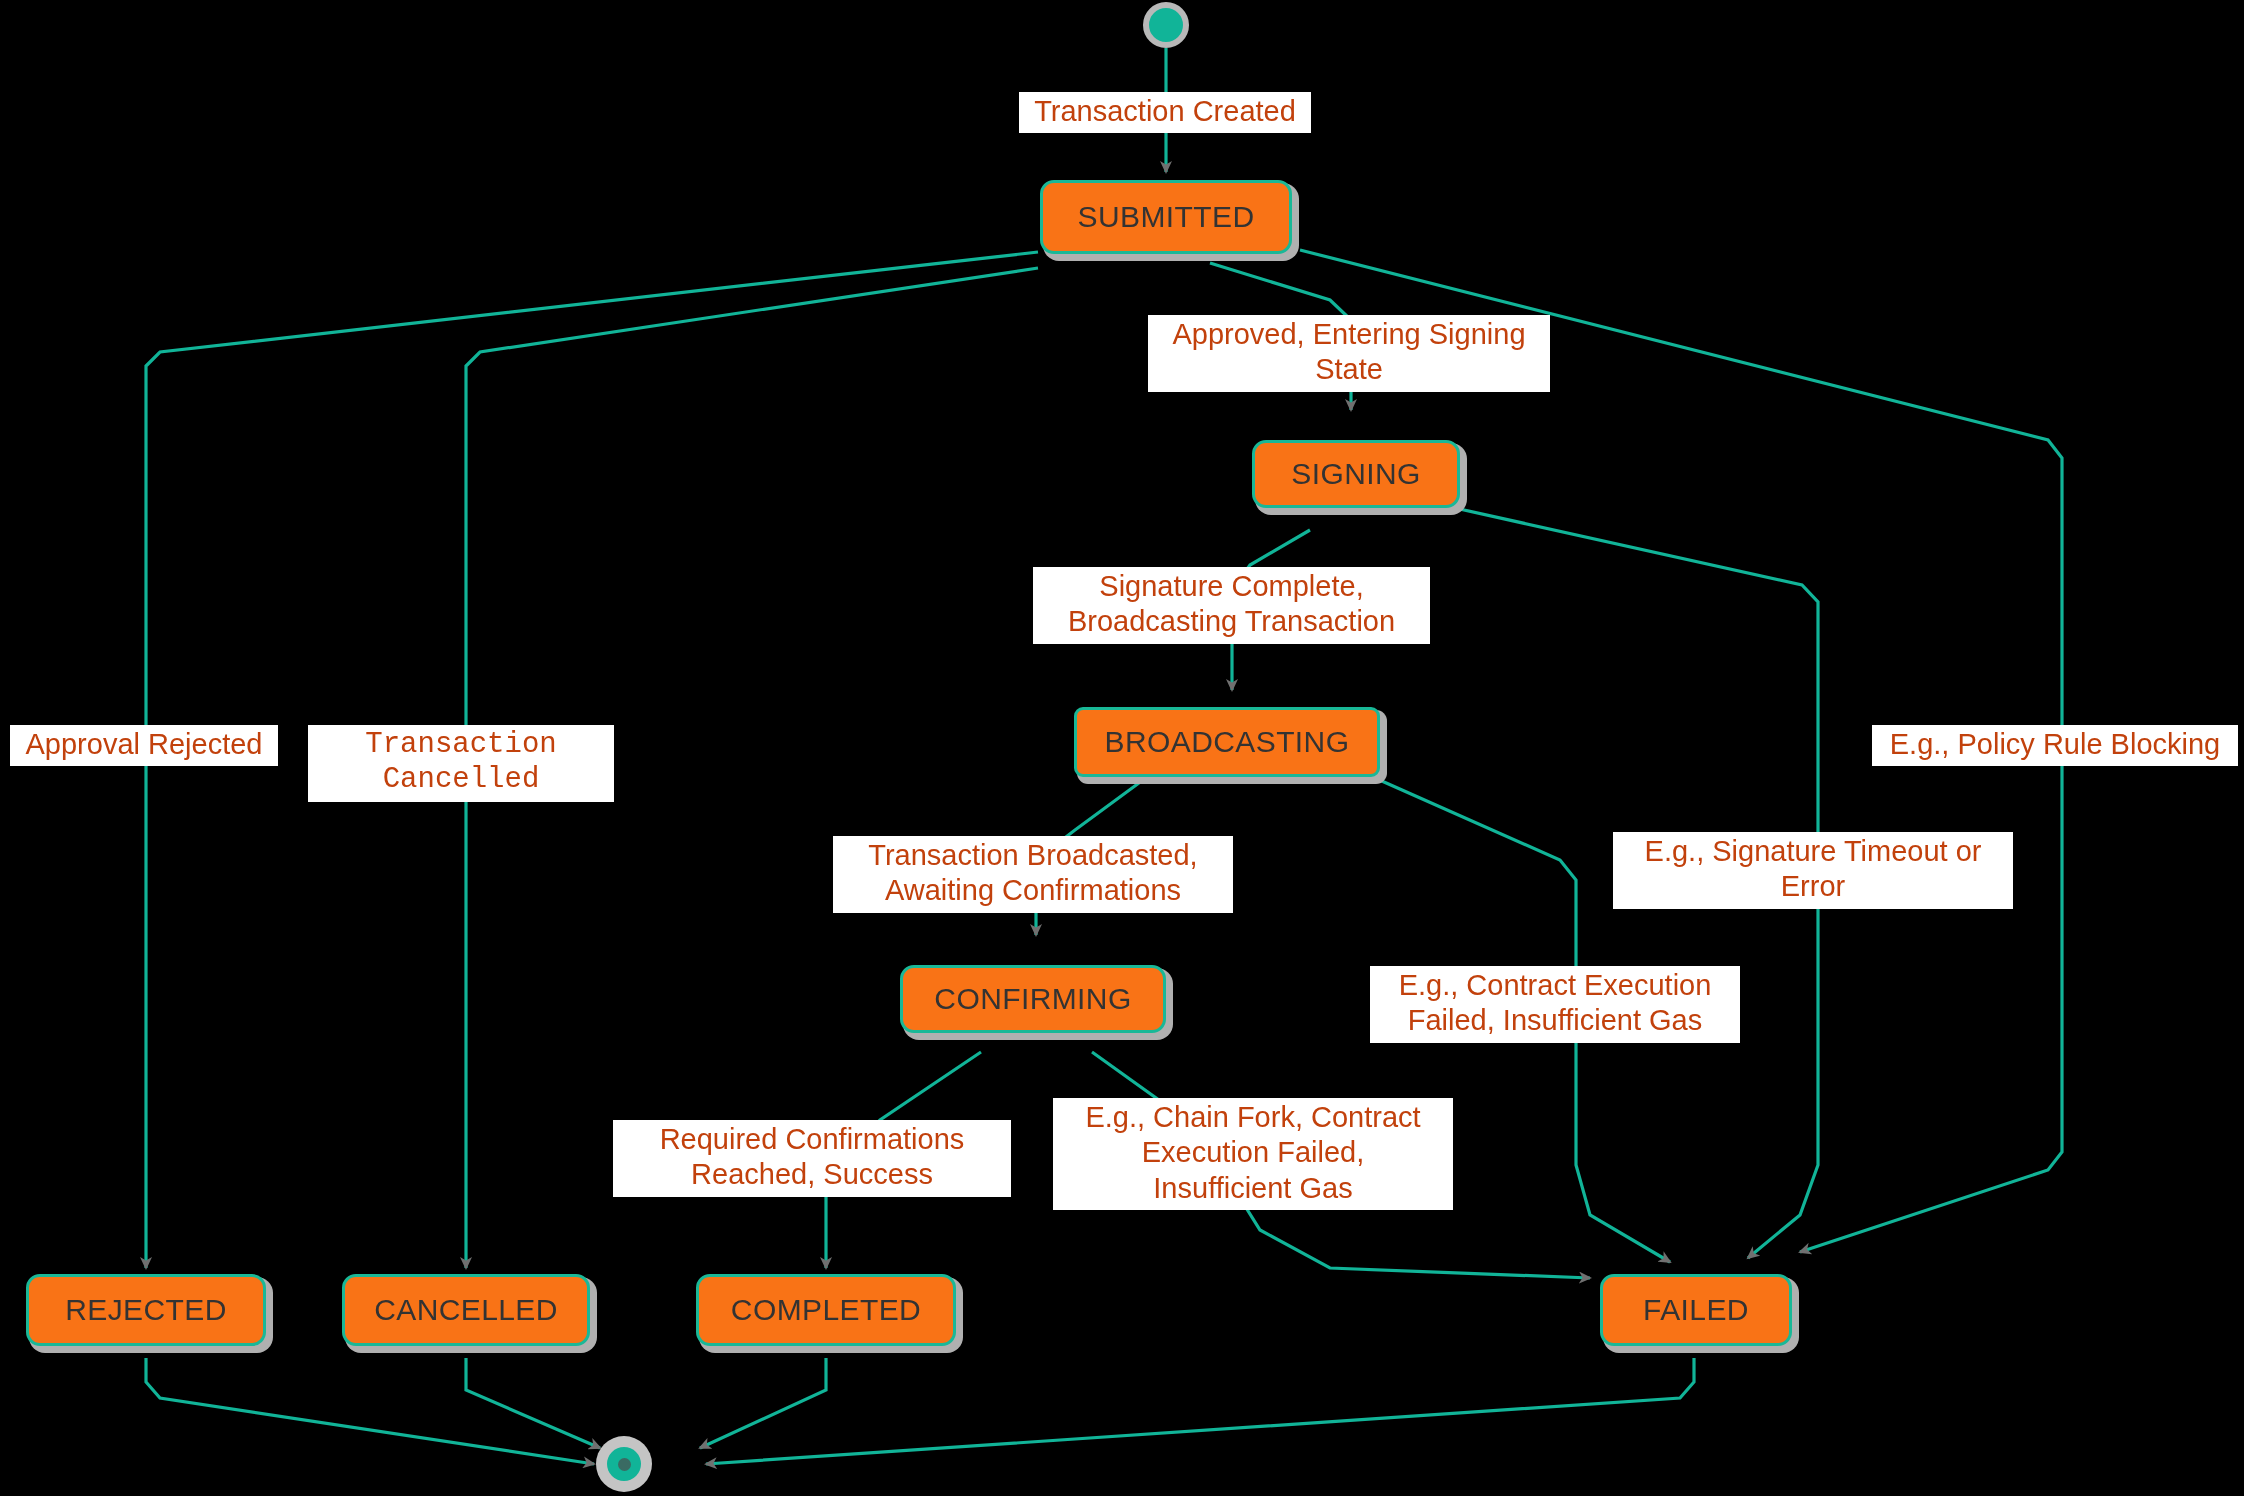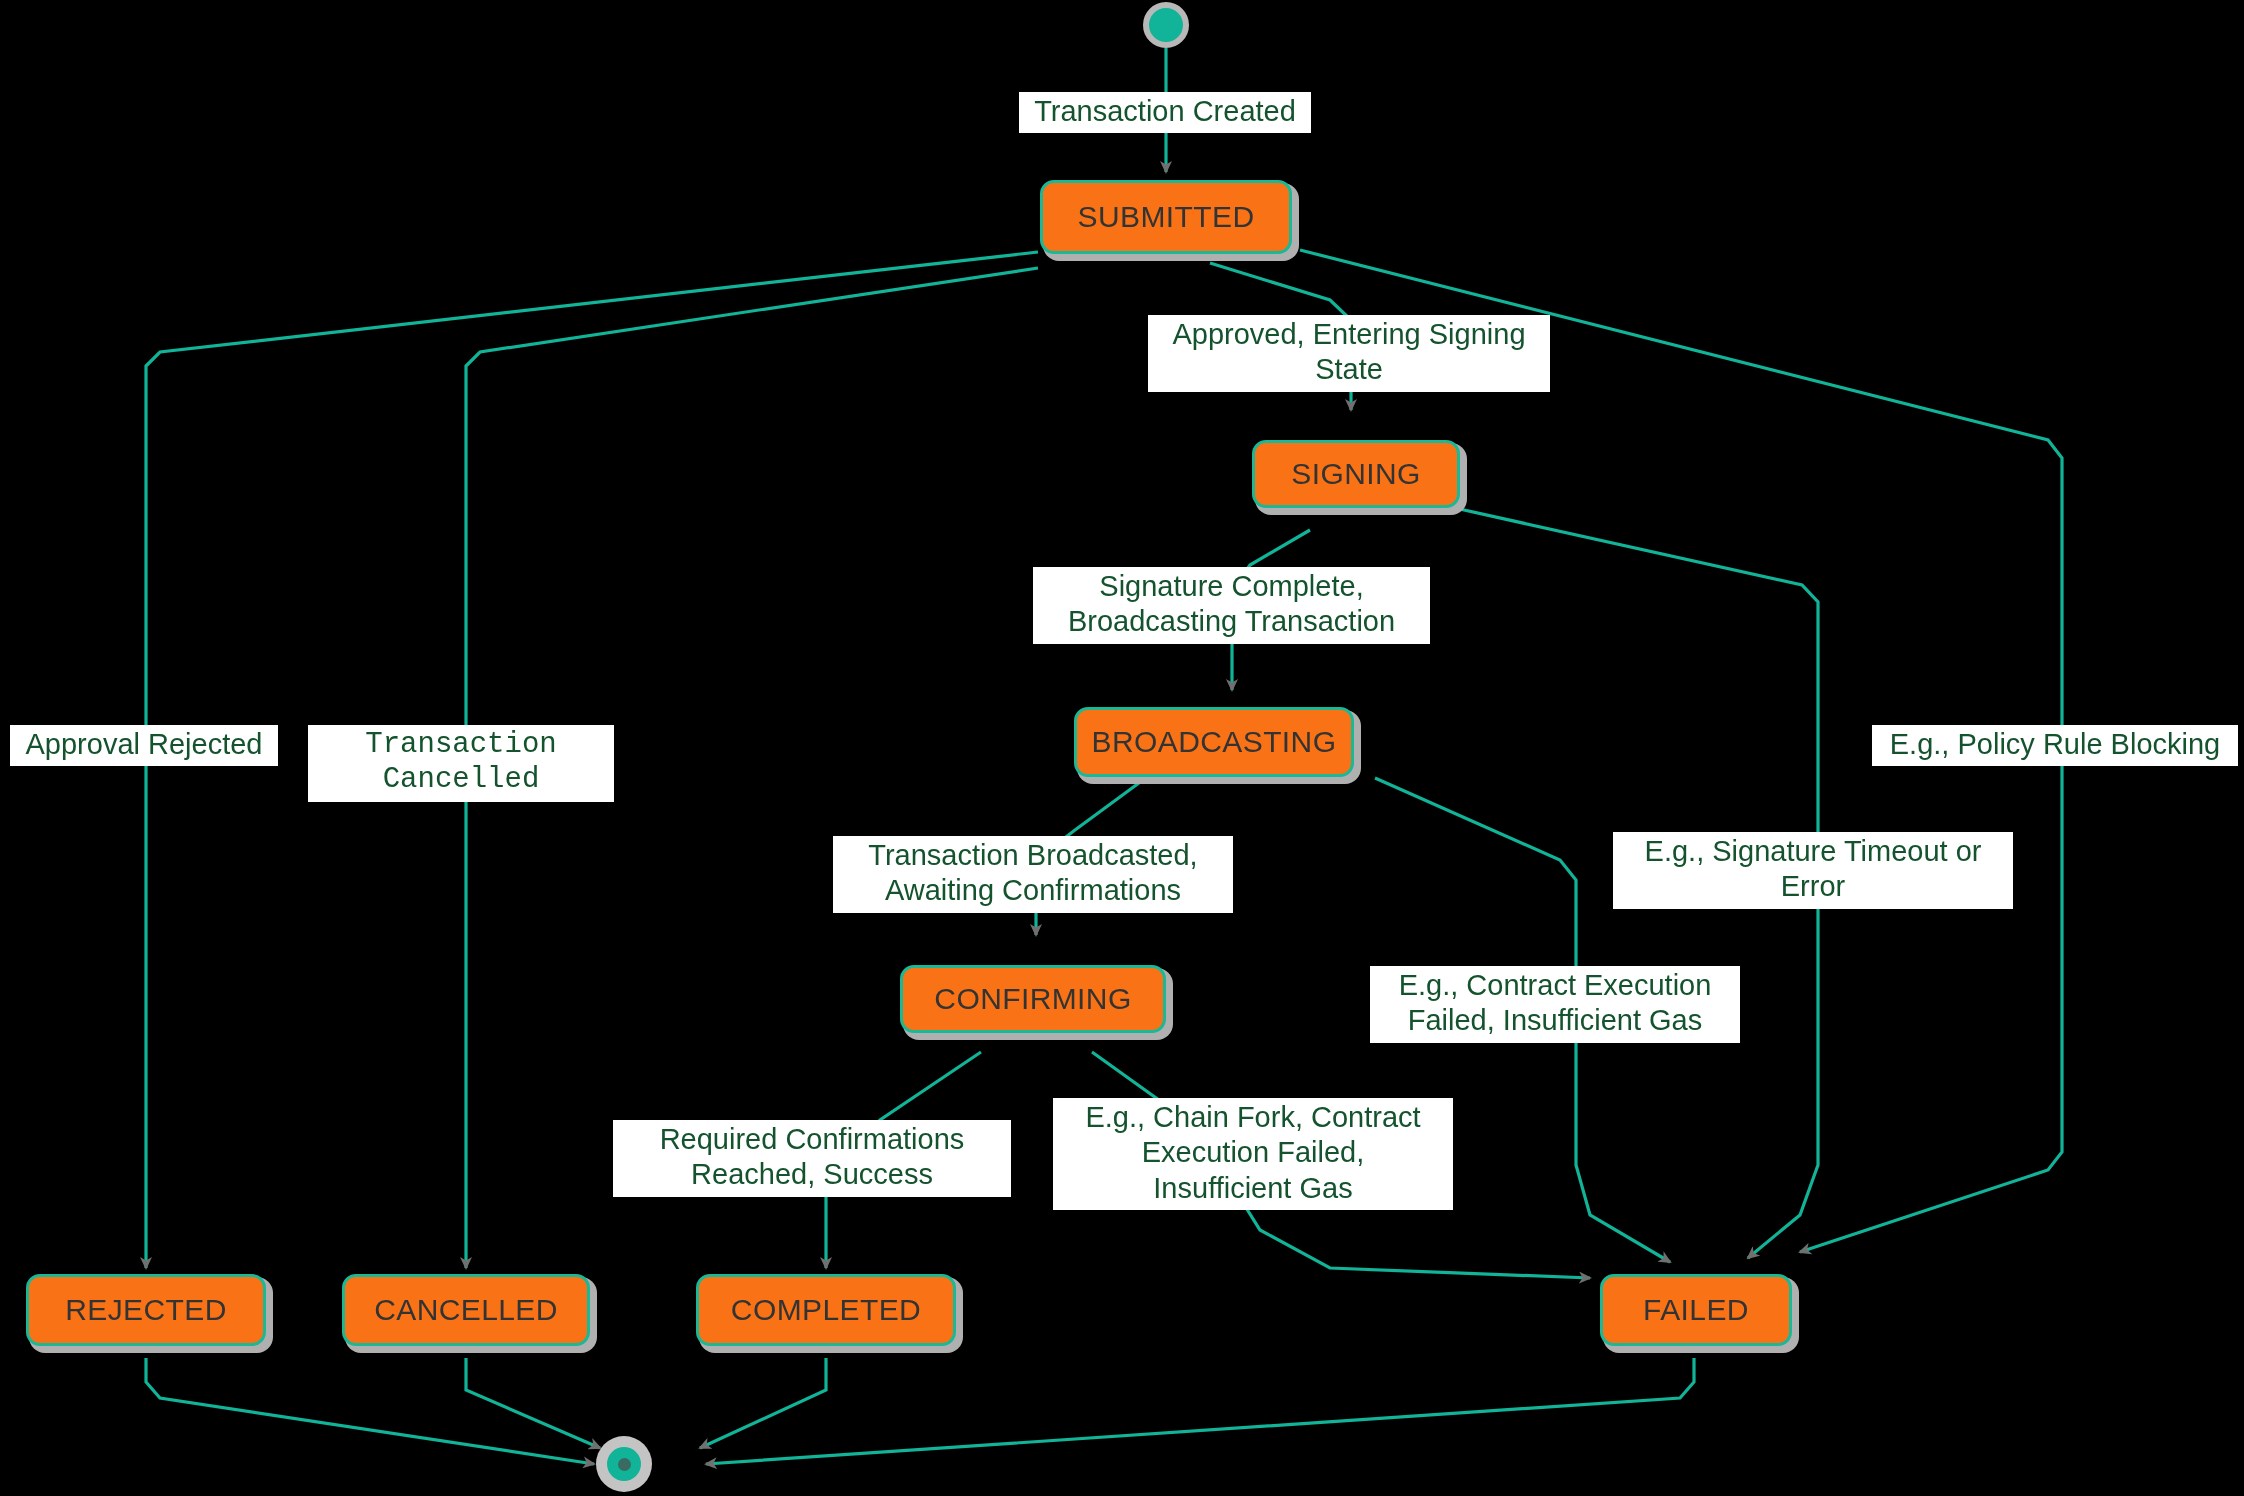--- a/index.html
+++ b/index.html
@@ -35,21 +35,21 @@
     font-size: 30px;
     letter-spacing: 0.4px;
     white-space: nowrap;
   }
   .state-node .nodelabel {
     line-height: 1;
   }
   .edge-label {
     position: absolute;
     background: #FFFFFF;
-    color: #14532d;
+    color: #c2410c;
     font-size: 29px;
     line-height: 1.22;
     text-align: center;
     padding: 2px 4px 4px 4px;
     box-sizing: border-box;
     white-space: pre-line;
   }
   .start-node {
     position: absolute;
     width: 46px;
@@ -134,21 +134,21 @@
   <div class="start-node" style="left:1143px; top:2px;"></div>
 
   <div class="state-node" style="left:1040px; top:180px; width:252px; height:74px;">
     <span class="nodelabel">SUBMITTED</span>
   </div>
 
   <div class="state-node" style="left:1252px; top:440px; width:208px; height:68px;">
     <span class="nodelabel">SIGNING</span>
   </div>
 
-  <div class="state-node" style="left:1074px; top:707px; width:280px; height:70px;">
+  <div class="state-node" style="left:1074px; top:707px; width:306px; height:70px;border-radius:9px;">
     <span class="nodelabel">BROADCASTING</span>
   </div>
 
   <div class="state-node" style="left:900px; top:965px; width:266px; height:68px;">
     <span class="nodelabel">CONFIRMING</span>
   </div>
 
   <div class="state-node" style="left:26px; top:1274px; width:240px; height:72px;">
     <span class="nodelabel">REJECTED</span>
   </div>

